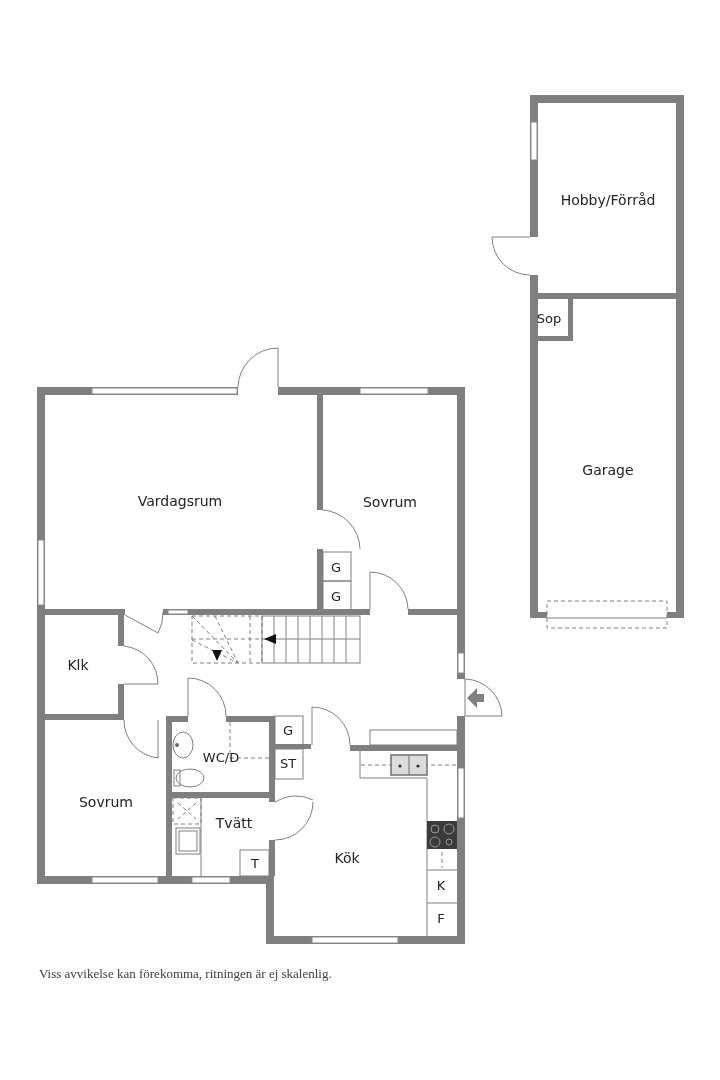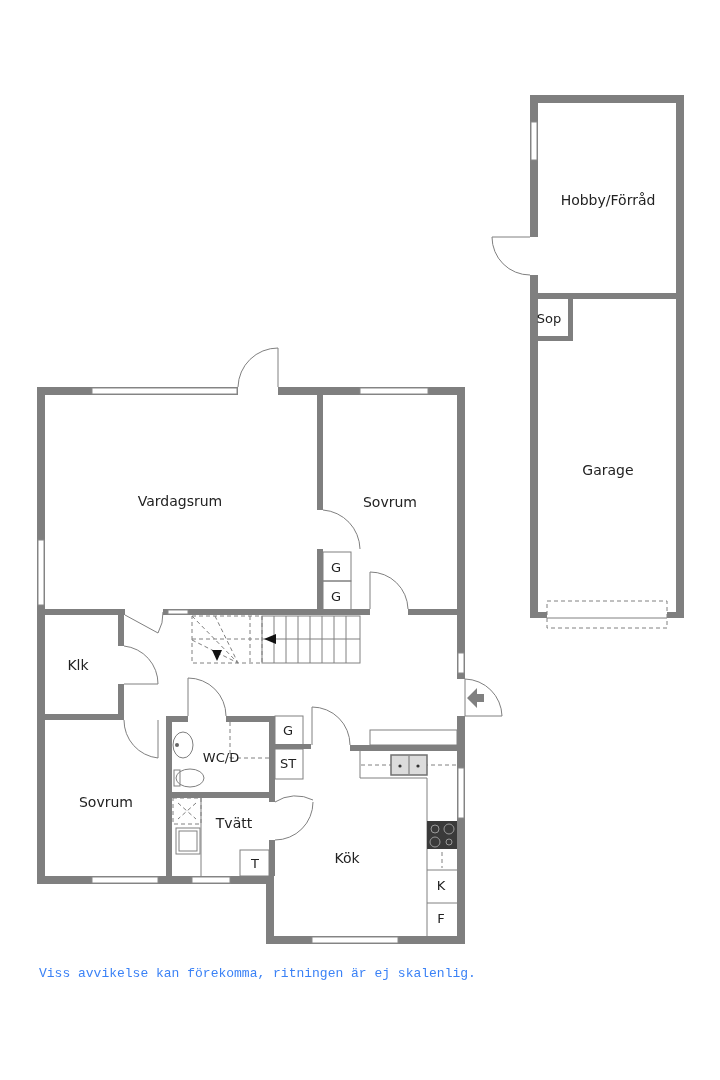--- a/index.html
+++ b/index.html
@@ -5,22 +5,22 @@
   html, body { margin: 0; padding: 0; background: #ffffff; }
   body { width: 720px; height: 1080px; position: relative; overflow: hidden;
          font-family: "DejaVu Sans", sans-serif; }
   svg { position: absolute; left: 0; top: 0; }
   .wall { fill: #7f7f7f; }
   .thin { stroke: #808080; stroke-width: 1; fill: none; }
   .dash { stroke: #808080; stroke-width: 1; fill: none; stroke-dasharray: 4 3; }
   .win { fill: #ffffff; stroke: #8a8a8a; stroke-width: 1; }
   .lbl { font-family: "DejaVu Sans", sans-serif; font-size: 14px; fill: #222; text-anchor: middle; dominant-baseline: middle; }
   .lbl-sm { font-family: "DejaVu Sans", sans-serif; font-size: 13px; fill: #222; text-anchor: middle; dominant-baseline: middle; }
-  .note { position: absolute; left: 39px; top: 966px; font-size: 13px; color: #3b82f6;
-          font-family: Liberation Mono, monospace; }
+  .note { position: absolute; left: 39px; top: 966px; font-size: 13px; color: #404040;
+          font-family: Liberation Serif, serif; }
   .stove { fill: #3a3a3a; }
 </style>
 </head>
 <body>
 
 <svg width="720" height="1080" viewBox="0 0 720 1080">
 
   <g>
 
     <rect class="wall" x="37" y="387" width="201" height="8"></rect>

